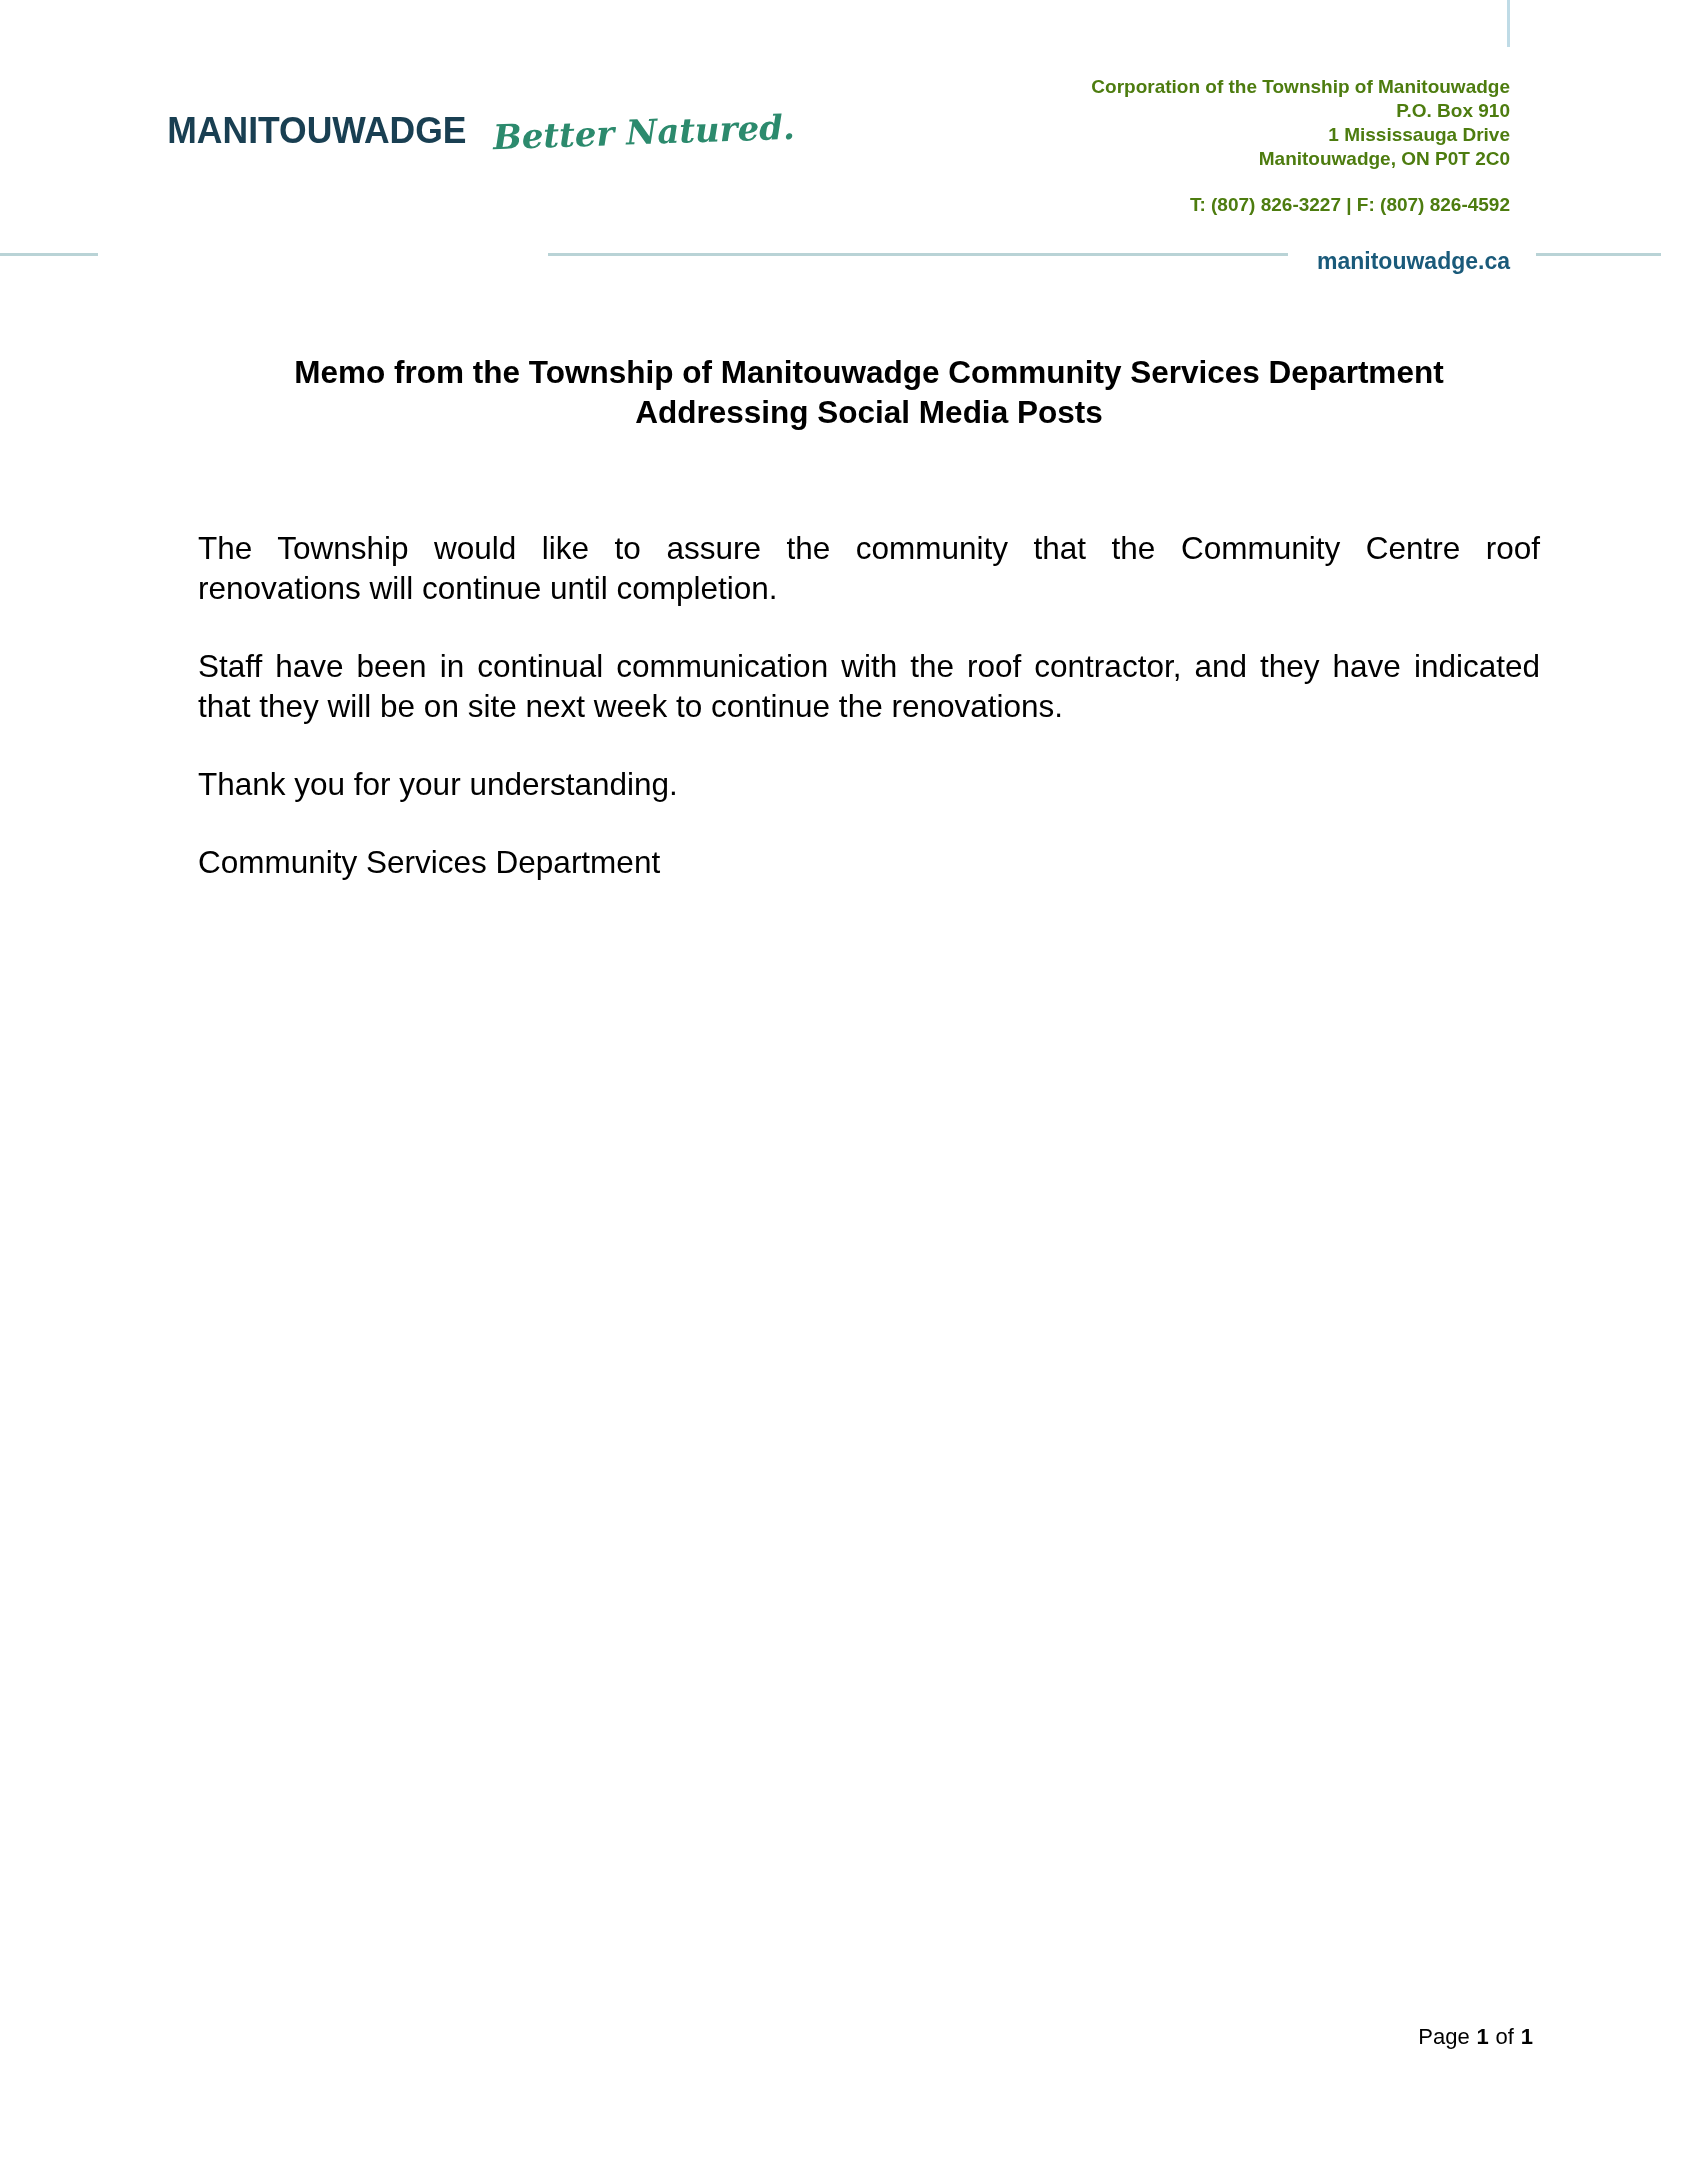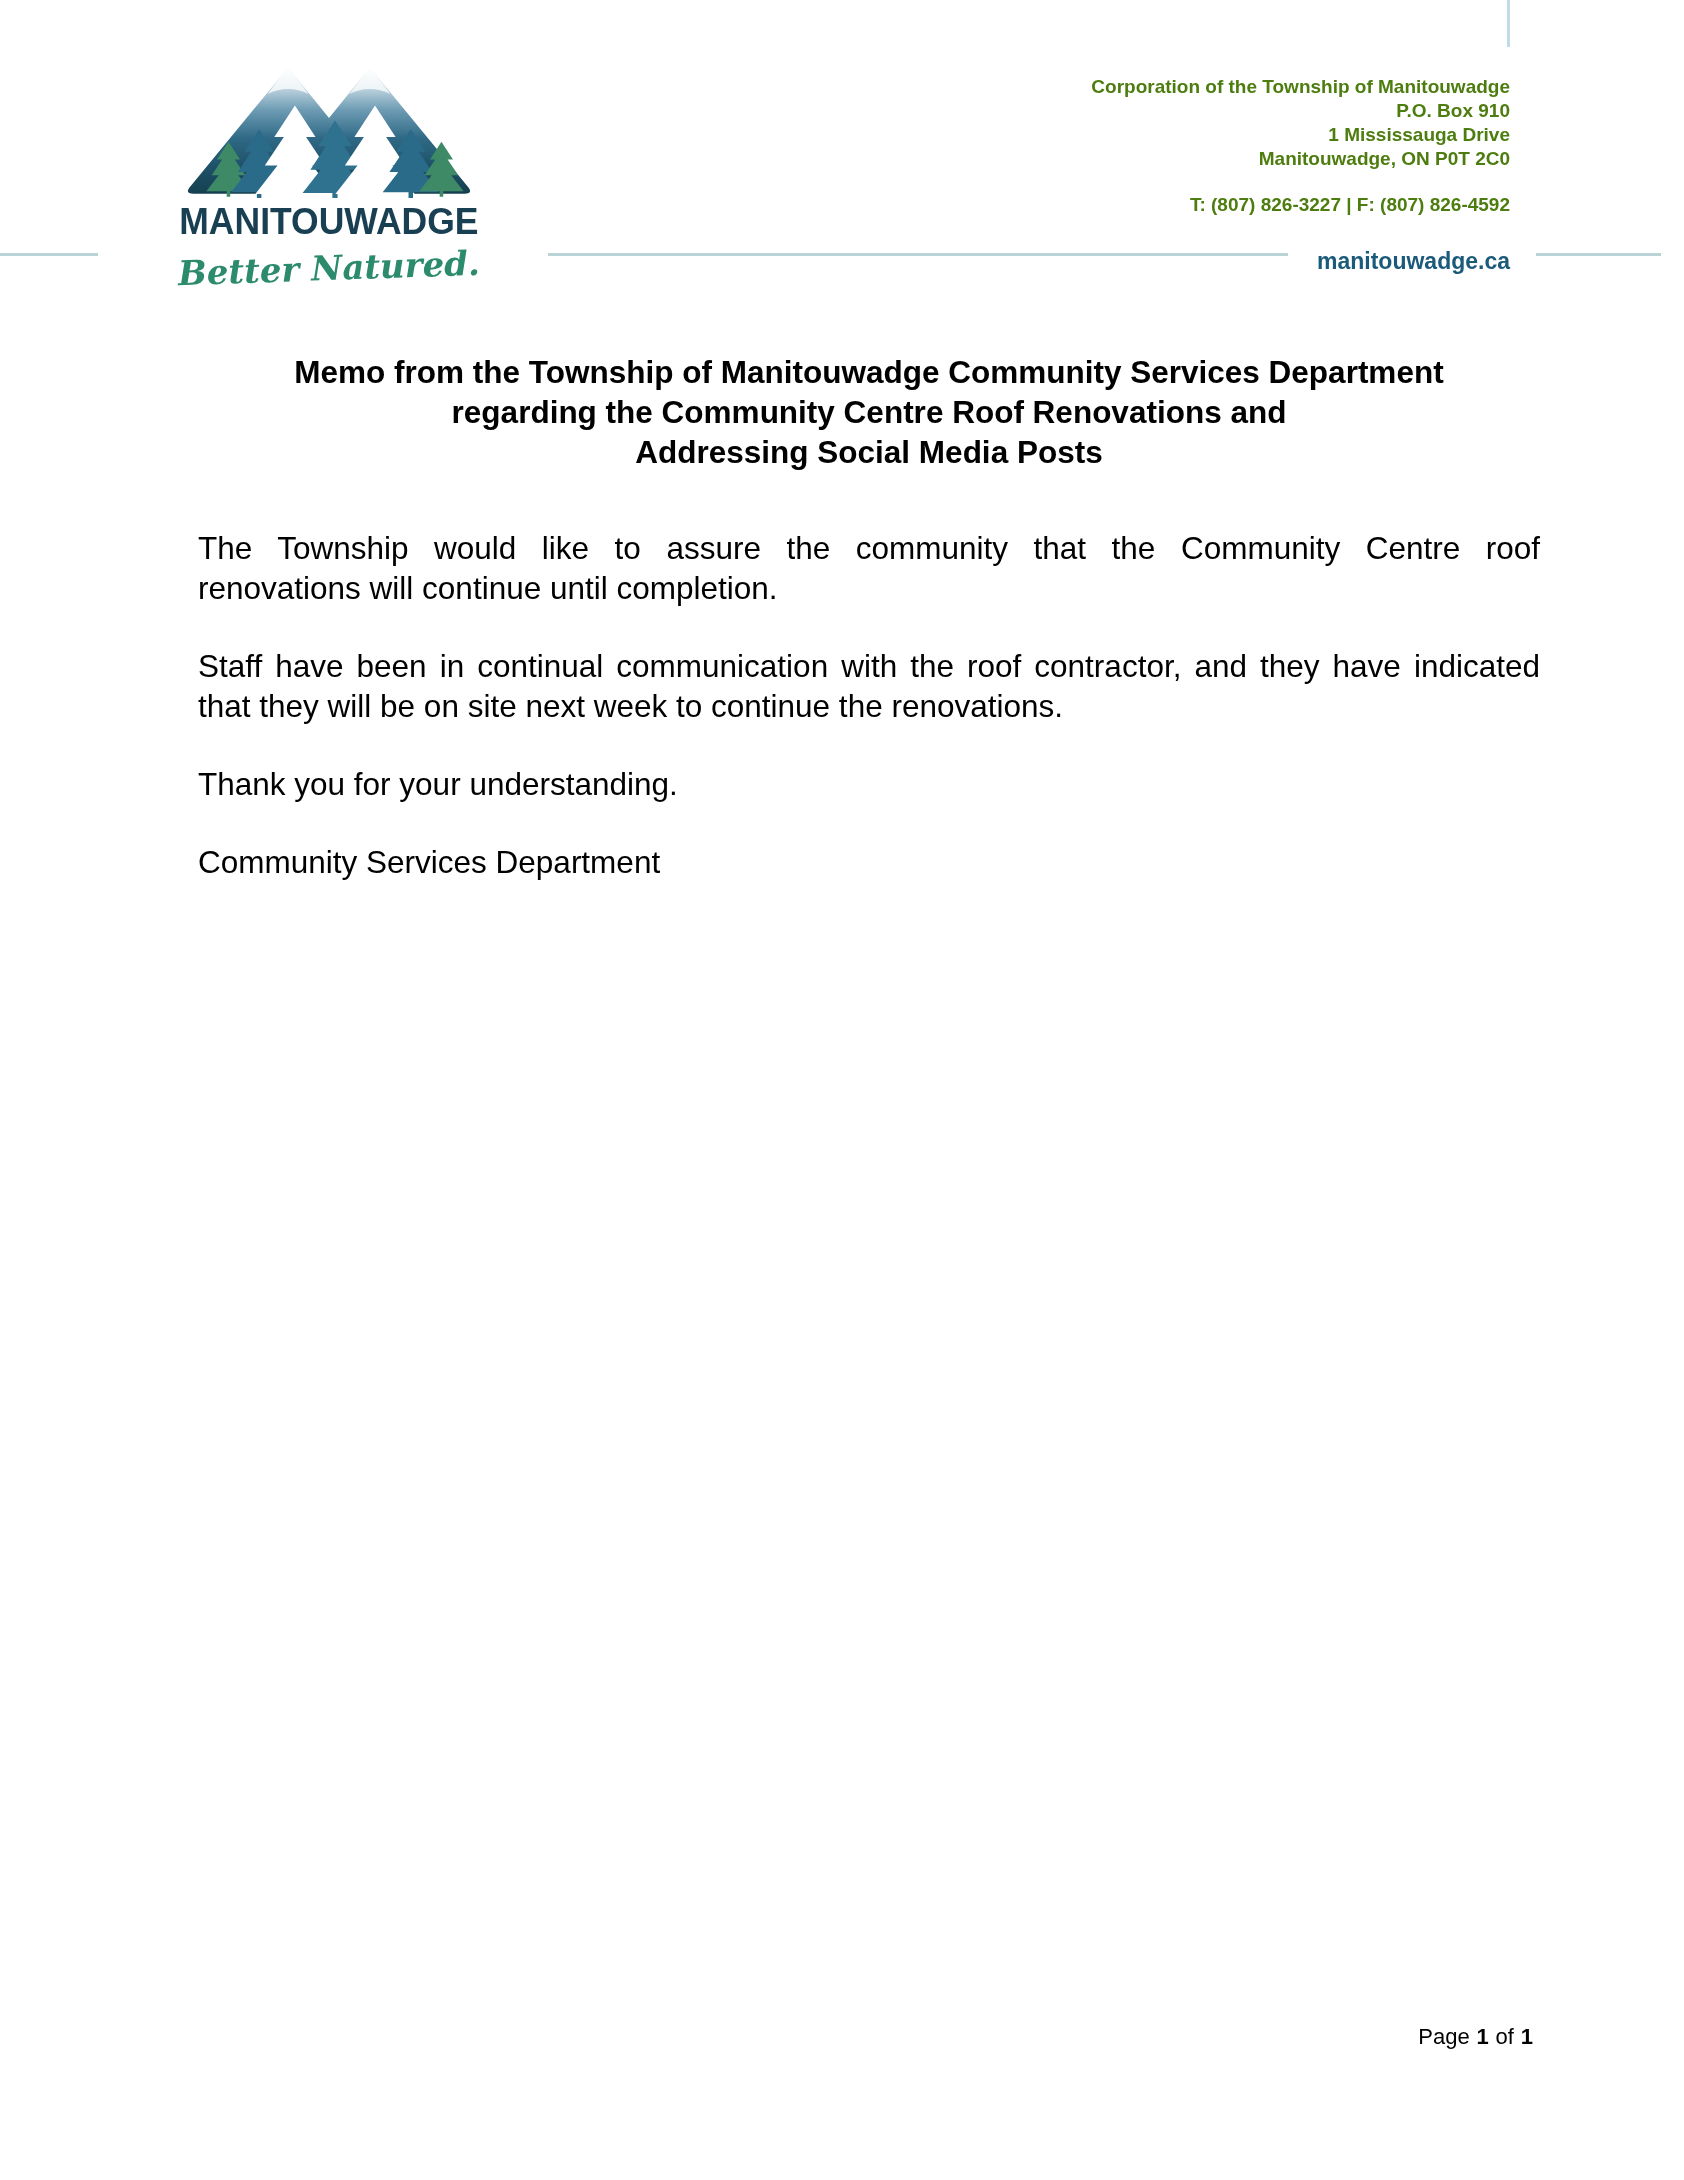--- a/index.html
+++ b/index.html
@@ -6,21 +6,21 @@
   .page{
     position:relative;
     width:1685px;height:2181px;
     background:#ffffff;
     font-family:"Liberation Sans",sans-serif;
     overflow:hidden;
   }
   
   .logo{
     position:absolute;left:141px;top:60px;width:375px;
-    display:flex;flex-direction:column;align-items:center;
+    display:flex;flex-direction:row;align-items:center;gap:20px;
   }
   .logo svg{display:block;}
   .wordmark{
     margin-top:3.4px;
     font-weight:bold;font-size:37px;letter-spacing:0px;
     transform:scaleX(0.96);transform-origin:center;
     color:#193f52;white-space:nowrap;
   }
   .tagline{
     margin-top:5.1px;
@@ -108,21 +108,20 @@
   </div>
   <div class="website">manitouwadge.ca</div>
 
   <div class="vrule"></div>
   <div class="rule left"></div>
   <div class="rule mid"></div>
   <div class="rule right"></div>
 
   <div class="title">
     <div>Memo from the Township of Manitouwadge Community Services Department</div>
-    <div>regarding the Community Centre Roof Renovations and</div>
     <div>Addressing Social Media Posts</div>
   </div>
 
   <div class="bodytext">
     <div class="para">
       <div class="line stretch">The Township would like to assure the community that the Community Centre roof</div>
       <div class="line">renovations will continue until completion.</div>
     </div>
     <div class="para">
       <div class="line stretch">Staff have been in continual communication with the roof contractor, and they have indicated</div>

